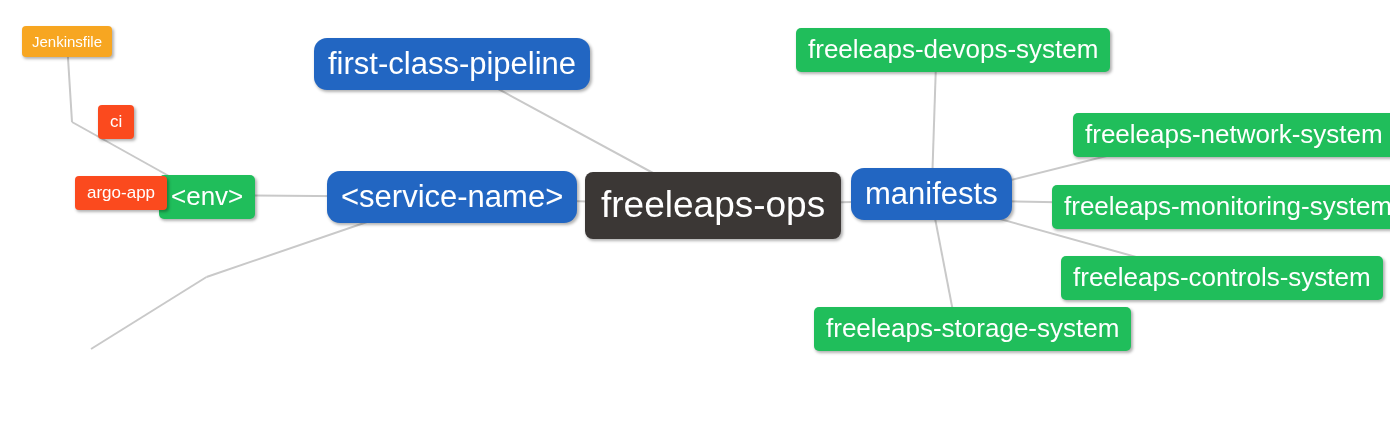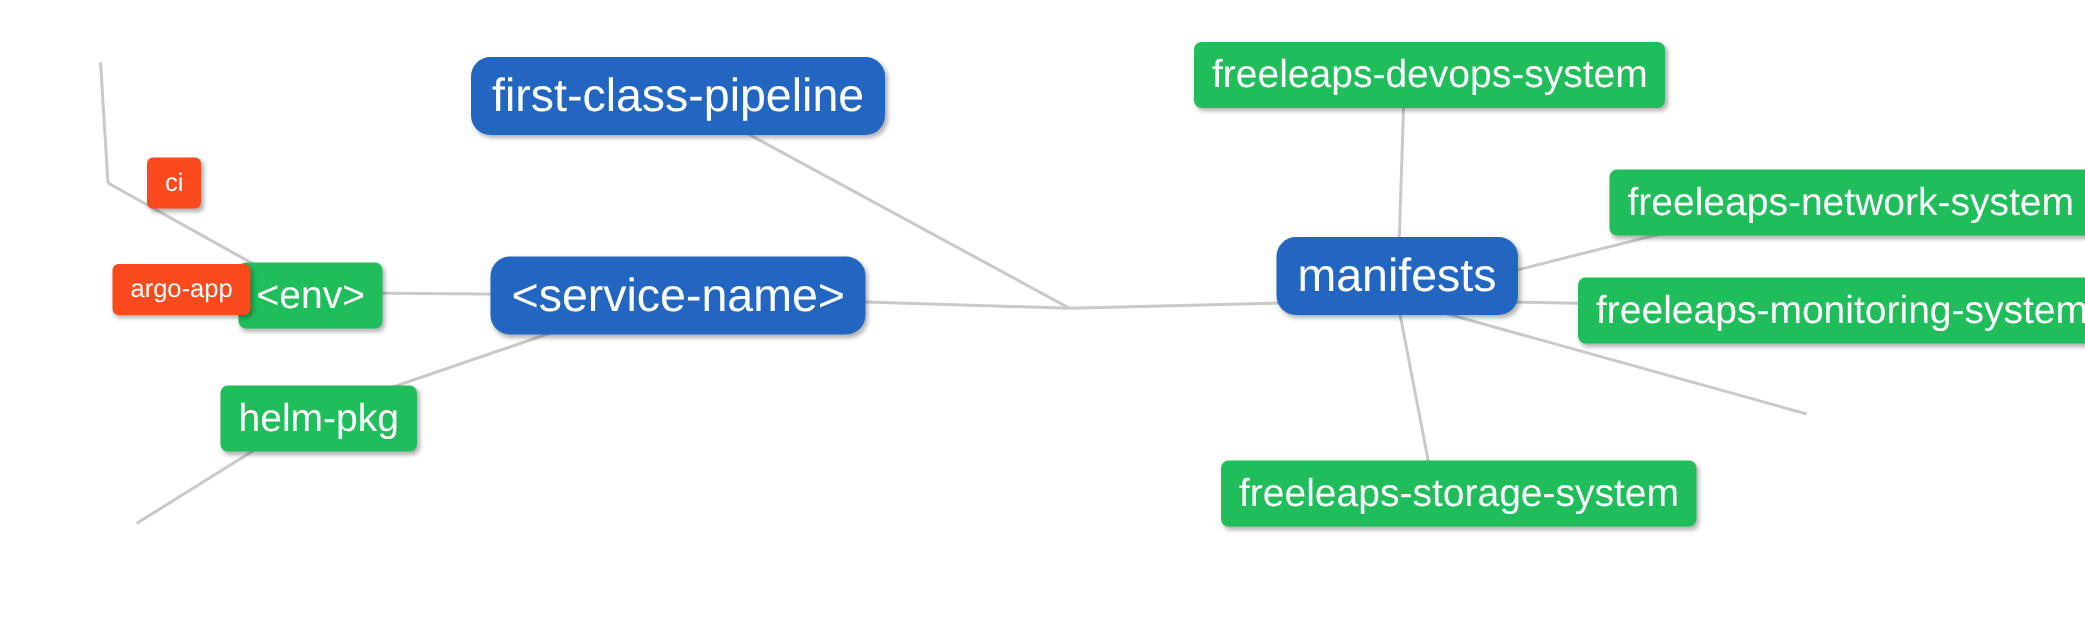--- a/index.html
+++ b/index.html
@@ -50,24 +50,26 @@
       <line x1="91" y1="349" x2="206.5" y2="277" stroke="#C9C9C9" stroke-width="2"></line>
       <line x1="452" y1="64" x2="713" y2="205.5" stroke="#C9C9C9" stroke-width="2"></line>
       <line x1="440" y1="197" x2="713" y2="205.5" stroke="#C9C9C9" stroke-width="2"></line>
       <line x1="931.5" y1="200" x2="713" y2="205.5" stroke="#C9C9C9" stroke-width="2"></line>
       <line x1="936.5" y1="48" x2="931.5" y2="200" stroke="#C9C9C9" stroke-width="2"></line>
       <line x1="1198.5" y1="133" x2="931.5" y2="200" stroke="#C9C9C9" stroke-width="2"></line>
       <line x1="1209" y1="205" x2="931.5" y2="200" stroke="#C9C9C9" stroke-width="2"></line>
       <line x1="1204.5" y1="276" x2="931.5" y2="200" stroke="#C9C9C9" stroke-width="2"></line>
       <line x1="956" y1="327" x2="931.5" y2="200" stroke="#C9C9C9" stroke-width="2"></line>
     </svg>
+<div class="node node-root" style="left: 585px; top: 172px; background: rgb(59, 55, 53); color: rgb(255, 255, 255);"><span>freeleaps-ops</span></div>
     <div class="node node-primary" style="left: 314px; top: 38px; background: rgb(34, 102, 194); color: rgb(255, 255, 255);"><span>first-class-pipeline</span></div>
     <div class="node node-primary" style="left: 327px; top: 171px; background: rgb(34, 102, 194); color: rgb(255, 255, 255);"><span>&lt;service-name&gt;</span></div>
-    <div class="node node-primary" style="left: 851px; top: 158px; background: rgb(34, 102, 194); color: rgb(255, 255, 255);"><span>manifests</span></div>
+    <div class="node node-primary" style="left: 851px; top: 168px; background: rgb(34, 102, 194); color: rgb(255, 255, 255);"><span>manifests</span></div>
     <div class="node node-secondary" style="left: 159px; top: 175px; background: rgb(32, 190, 91); color: rgb(255, 255, 255); text-align: center;"><span>&lt;env&gt;</span></div>
-    <div class="node node-secondary" style="left: 147px; top: 257px; background: rgb(32, 190, 91); color: rgb(255, 255, 255);"><span>helm-pkg</span></div>
     <div class="node node-secondary" style="left: 796px; top: 28px; background: rgb(32, 190, 91); color: rgb(255, 255, 255);"><span>freeleaps-devops-system</span></div>
     <div class="node node-secondary" style="left: 1055px; top: 113px; background: rgb(32, 190, 91); color: rgb(255, 255, 255); margin-left: 18px;"><span>freeleaps-network-system</span></div>
     <div class="node node-secondary" style="left: 1052px; top: 185px; background: rgb(32, 190, 91); color: rgb(255, 255, 255);"><span>freeleaps-monitoring-system</span></div>
+    <div class="node node-secondary" style="left: 1061px; top: 256px; background: rgb(32, 190, 91); color: rgb(255, 255, 255);"><span>freeleaps-controls-system</span></div>
     <div class="node node-secondary" style="left: 814px; top: 307px; background: rgb(32, 190, 91); color: rgb(255, 255, 255);"><span>freeleaps-storage-system</span></div>
     <div class="node node-tertiary" style="left: 54px; top: 105px; background: rgb(251, 74, 30); color: rgb(255, 255, 255);"><span>ci</span></div>
     <div class="node node-tertiary" style="left: 31px; top: 176px; background: rgb(251, 74, 30); color: rgb(255, 255, 255);"><span>argo-app</span></div>
+    <div class="node node-quaternary" style="left: 22px; top: 26px; background: rgb(247, 166, 33); color: rgb(255, 255, 255);"><span>Jenkinsfile</span></div>
   </div>
 
 </body></html>

